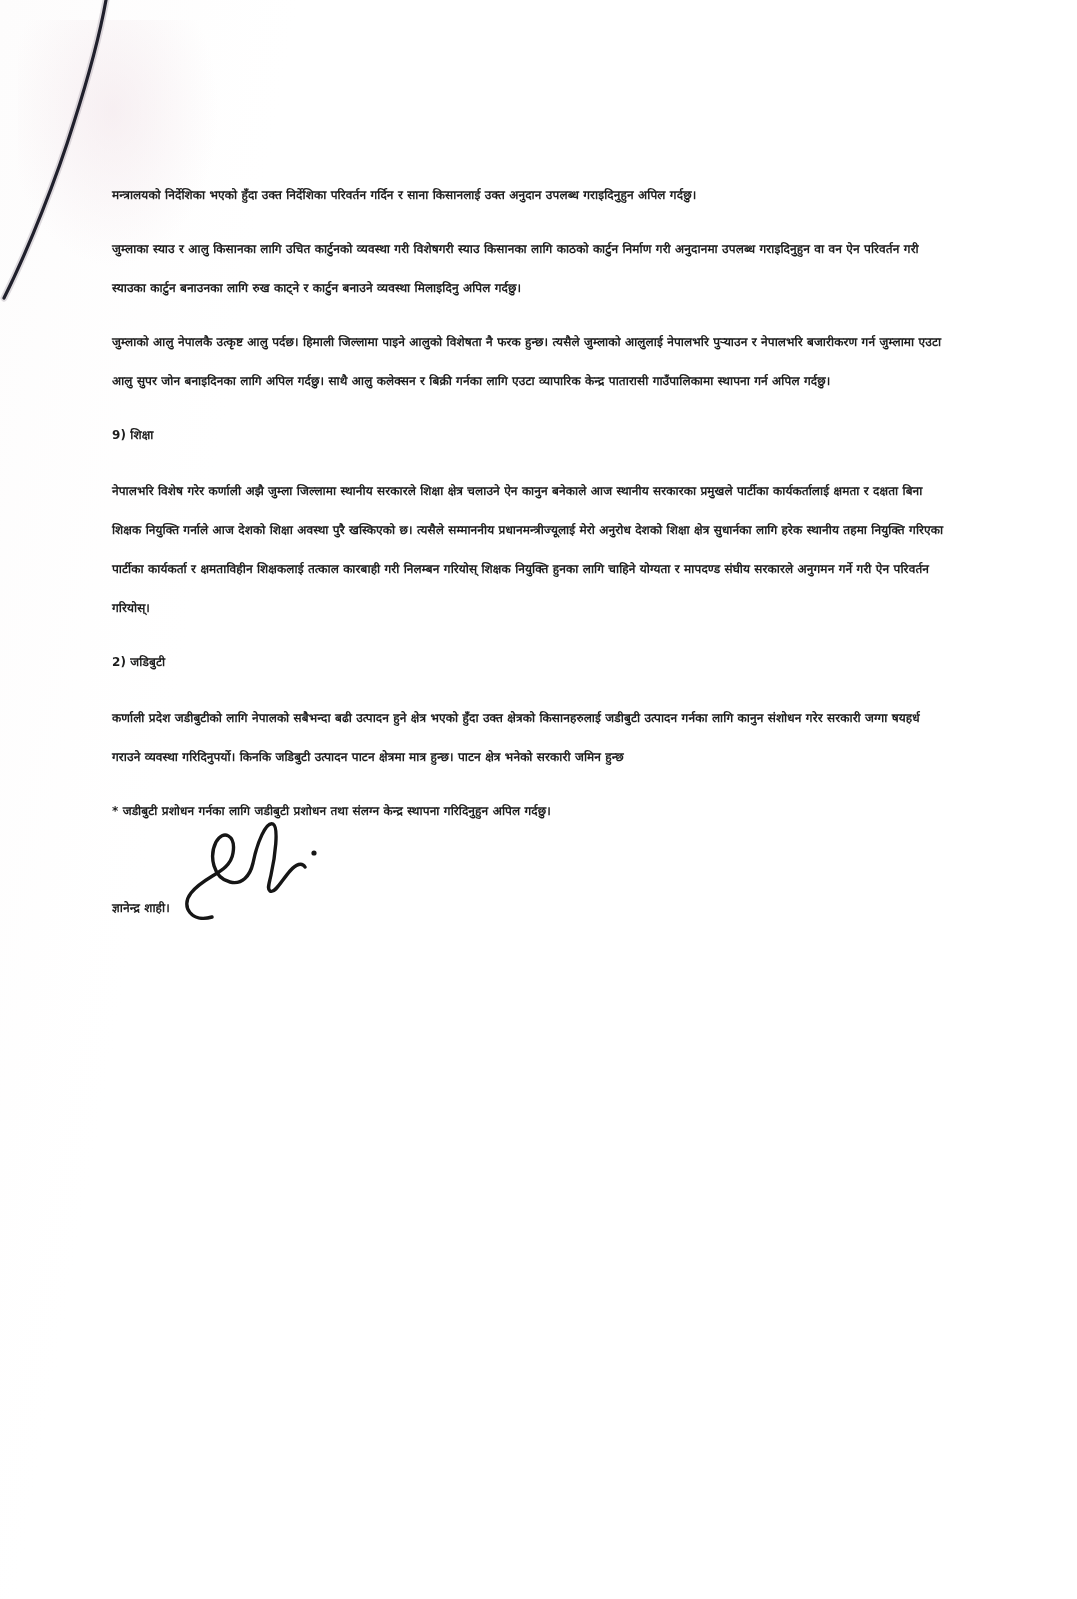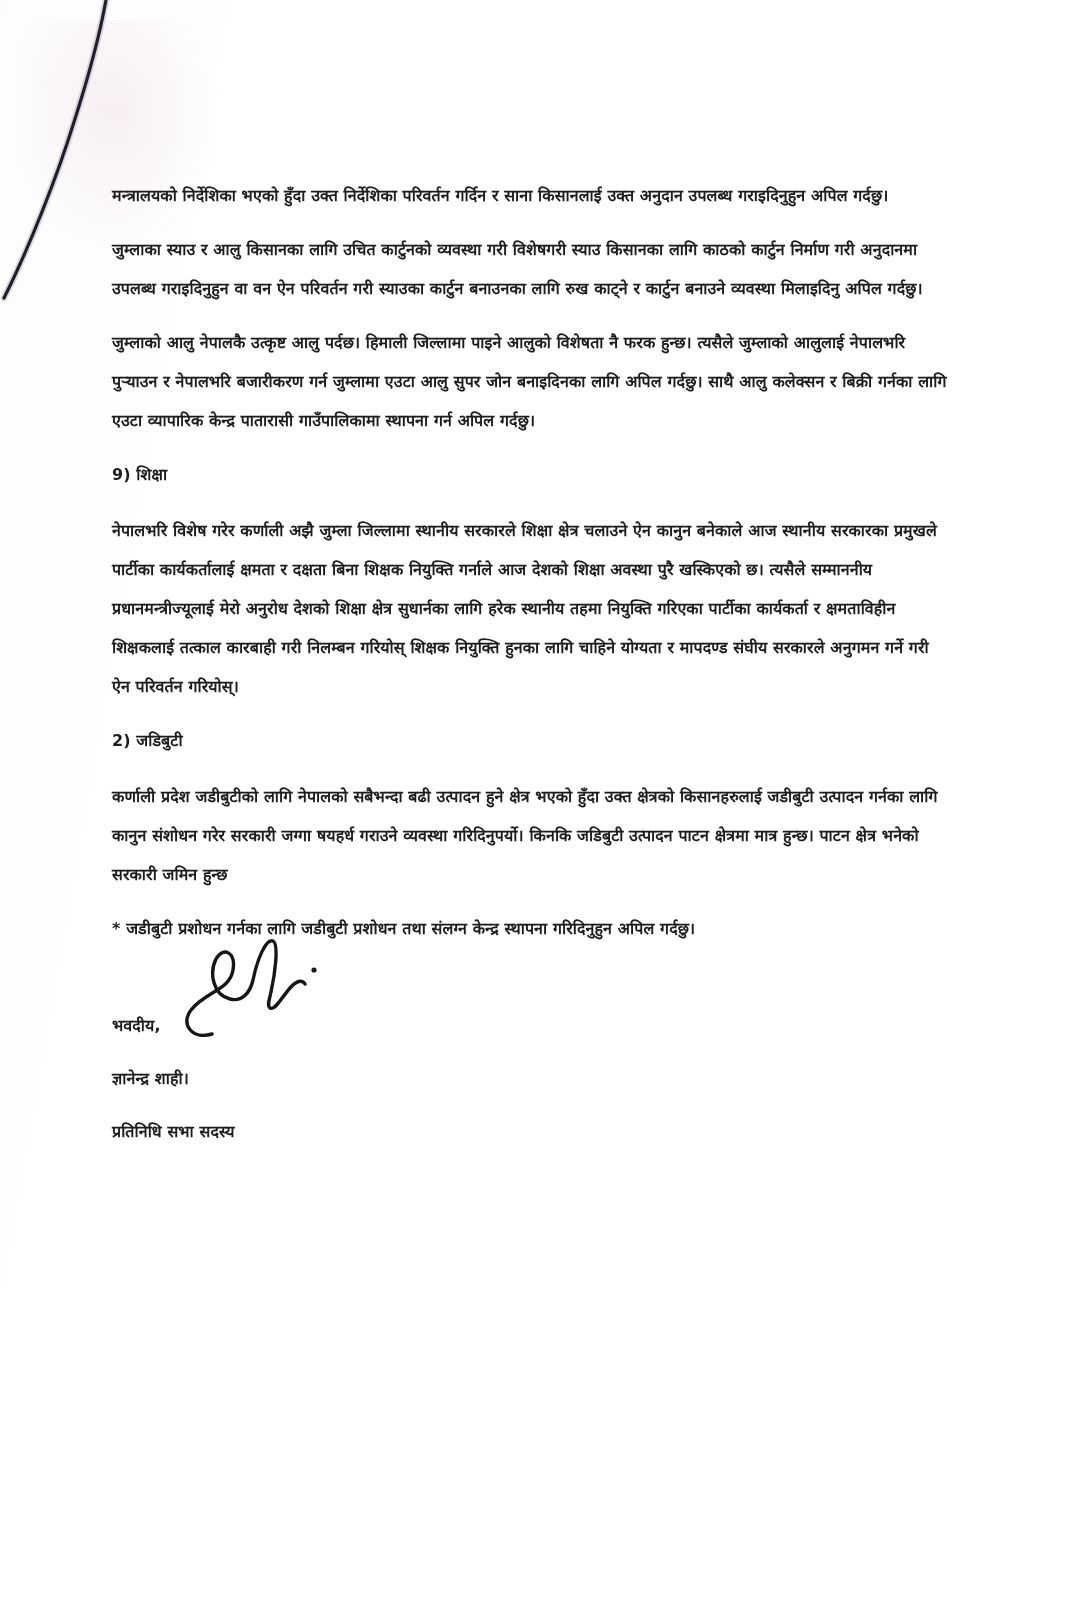--- a/index.html
+++ b/index.html
@@ -30,21 +30,21 @@
     height: 260px;
     background: radial-gradient(ellipse at 45% 35%, rgba(238,222,228,0.45), rgba(238,222,228,0) 65%);
     pointer-events: none;
   }
   .content {
     position: absolute;
     left: 112px;
     top: 176px;
     width: 840px;
     color: #1d1d1d;
-    font-size: 16px;
+    font-size: 12px;
     line-height: 39px;
     font-weight: 600;
     letter-spacing: 0.1px;
   }
   .para {
     margin: 0 0 15px 0;
   }
   .heading {
     margin: 5px 0 17px 0;
   }
@@ -85,19 +85,17 @@
     <p class="para">कर्णाली प्रदेश जडीबुटीको लागि नेपालको सबैभन्दा बढी उत्पादन हुने क्षेत्र भएको हुँदा उक्त क्षेत्रको किसानहरुलाई जडीबुटी उत्पादन गर्नका लागि कानुन संशोधन गरेर सरकारी जग्गा षयहर्ध गराउने व्यवस्था गरिदिनुपर्यो। किनकि जडिबुटी उत्पादन पाटन क्षेत्रमा मात्र हुन्छ। पाटन क्षेत्र भनेको सरकारी जमिन हुन्छ</p>
     <p class="para">* जडीबुटी प्रशोधन गर्नका लागि जडीबुटी प्रशोधन तथा संलग्न केन्द्र स्थापना गरिदिनुहुन अपिल गर्दछु।</p>
 
 
     <div class="closing">
       <svg class="signature-svg" width="160" height="120" viewBox="0 0 160 120">
         <path d="M34,102 C14,108 2,92 13,78 C27,60 52,58 55,38 C58,20 45,14 38,27 C31,41 35,63 52,67 C64,70 72,61 75,48
                  M75,48 C79,28 88,6 95,9 C101,12 97,42 93,60 C91,69 89,74 92,76 C97,79 104,65 112,56 C118,49 124,47 127,52" fill="none" stroke="#161616" stroke-width="3.4" stroke-linecap="round" stroke-linejoin="round"></path>
         <circle cx="136" cy="38" r="2.6" fill="#161616"></circle>
       </svg>
-      <p class="closing-line">भवदीय,</p>
       <p class="closing-line">ज्ञानेन्द्र शाही।</p>
-      <p class="closing-line">प्रतिनिधि सभा सदस्य</p>
     </div>
 
   </div>
 </div>
 
 </body></html>

